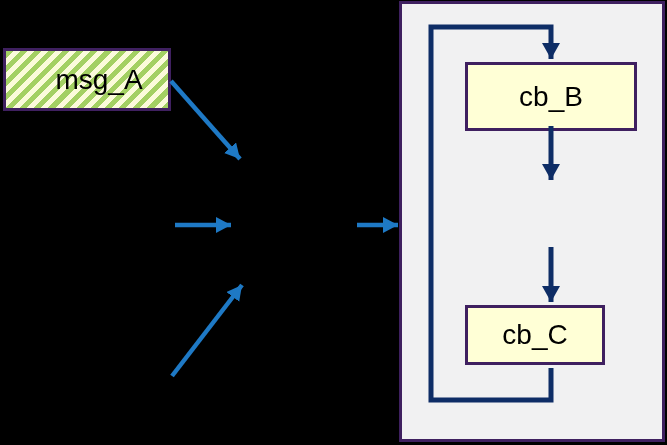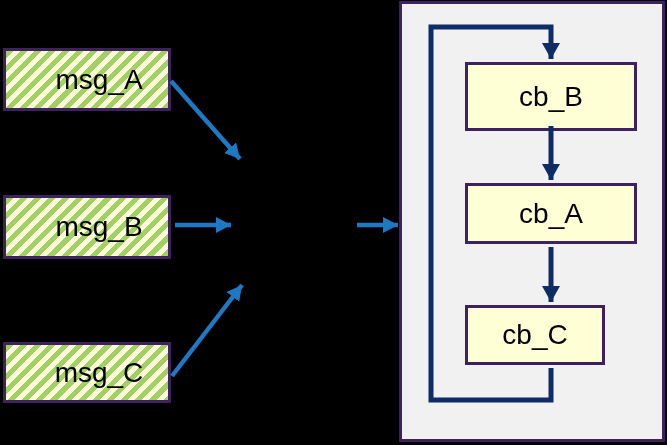--- a/index.html
+++ b/index.html
@@ -73,34 +73,25 @@
   }
 </style>
 </head>
 <body>
 
 <div class="stage">
 
   <div id="msg-a" class="node msg-node">
     <span>msg_A</span>
   </div>
-  <div id="msg-b" class="node msg-node">
-    <span>msg_B</span>
-  </div>
-  <div id="msg-c" class="node msg-node">
-    <span>msg_C</span>
-  </div>
 
   <div class="container-box"></div>
 
   <div id="cb-b" class="node cb-node">
     <span>cb_B</span>
-  </div>
-  <div id="cb-a" class="node cb-node">
-    <span>cb_A</span>
   </div>
   <div id="cb-c" class="node cb-node">
     <span>cb_C</span>
   </div>
 
   <svg class="arrows" width="667" height="445" viewBox="0 0 667 445">
     <defs>
       <marker id="head-flow" markerUnits="userSpaceOnUse" markerWidth="16" markerHeight="17" refX="15" refY="8" orient="auto">
         <path d="M0,0 L15,8 L0,16 Z" style="fill: var(--color-flow-arrow, #1e79c5);"></path>
       </marker>

